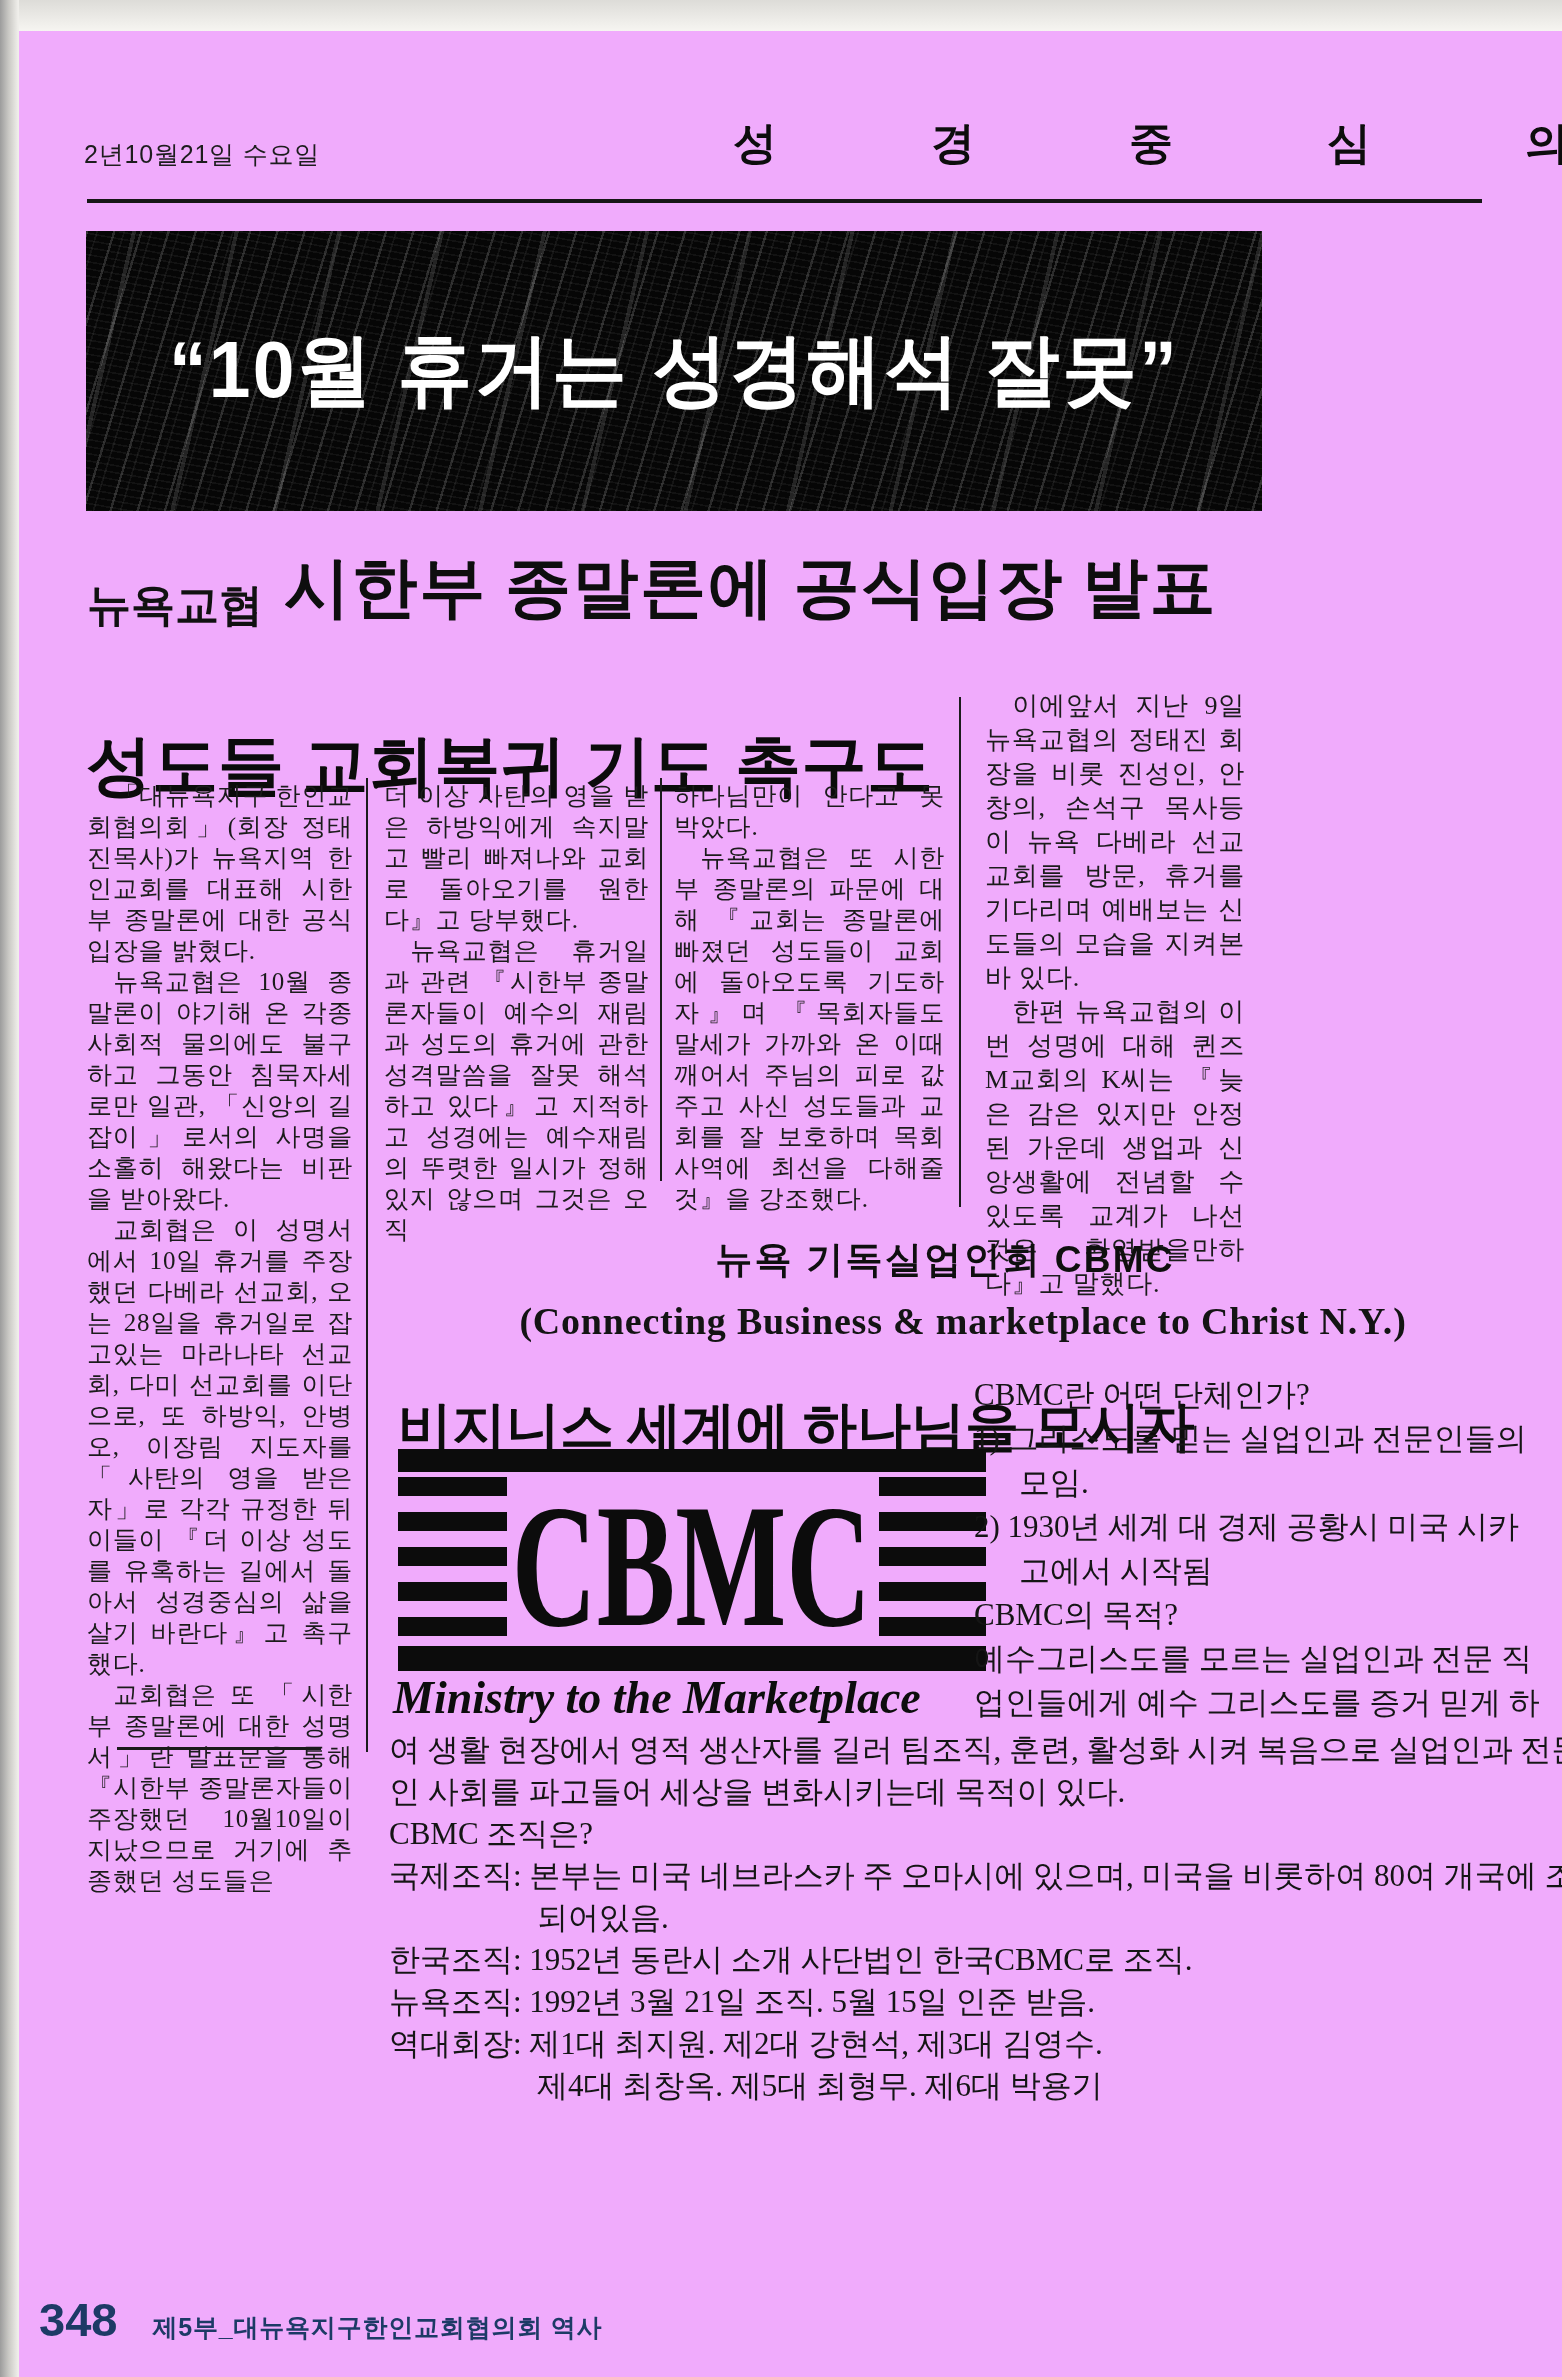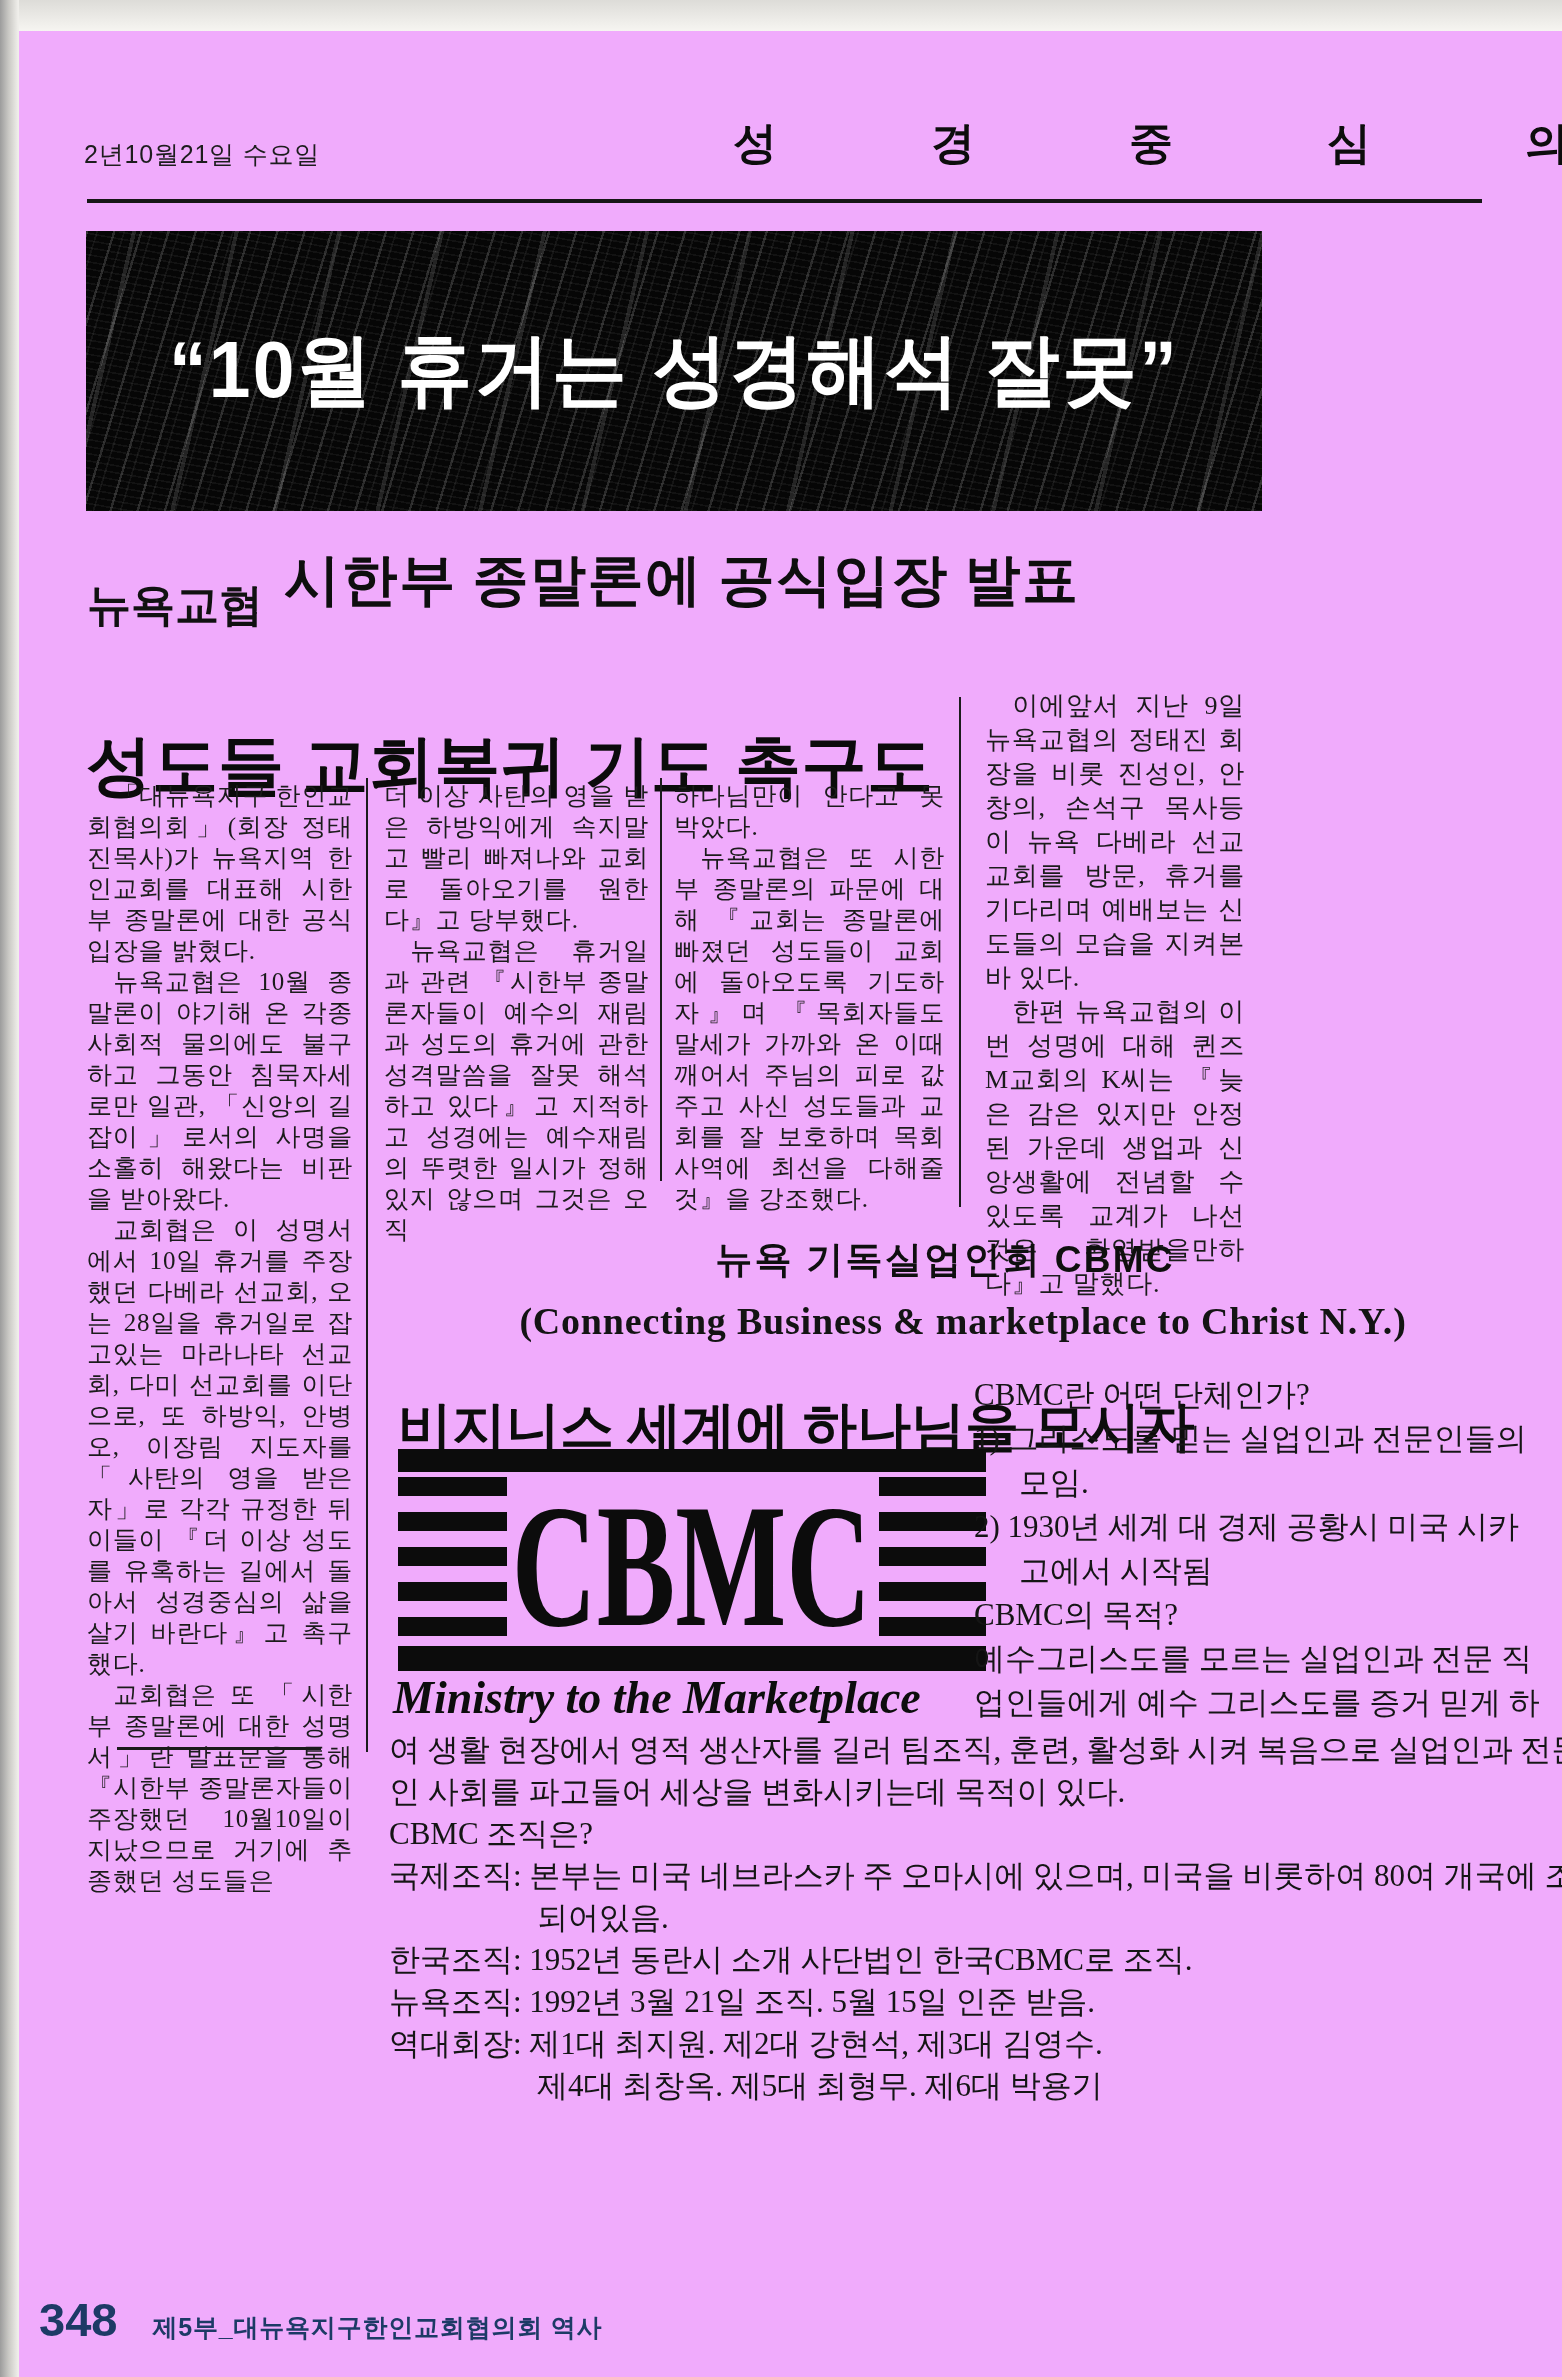--- a/index.html
+++ b/index.html
@@ -35,21 +35,21 @@
     display:flex;align-items:center;justify-content:center;
   }
   .banner-text{
     font-family:"Liberation Sans","DejaVu Sans",sans-serif;
     font-size:75px;font-weight:bold;color:#ffffff;
     letter-spacing:2.3px;white-space:nowrap;transform:scaleY(1.06);
   }
   
   .kicker{left:87px;top:576px;font-family:"Liberation Sans","DejaVu Sans",sans-serif;
     font-size:44px;font-weight:bold;color:#111;}
-  .headline{left:284px;top:543px;font-size:56px;font-weight:bold;color:#0e0e0e;
+  .headline{left:284px;top:543px;font-size:66px;font-weight:bold;color:#0e0e0e;
     letter-spacing:1.6px;white-space:nowrap;}
   .subheadline{left:86px;top:721px;font-family:"Liberation Sans","DejaVu Sans",sans-serif;
     font-size:66px;font-weight:bold;color:#0b0b0b;white-space:nowrap;}
   
   .bodycol{font-size:25px;line-height:31px;text-align:justify;word-break:break-all;
     letter-spacing:0.8px;color:#1b1b1b;}
   .col1{left:87px;top:780px;width:266px;}
   .col2{left:384px;top:780px;width:265px;}
   .col3{left:674px;top:780px;width:271px;}
   .col4{left:985px;top:689px;width:260px;font-size:26px;line-height:34px;}

